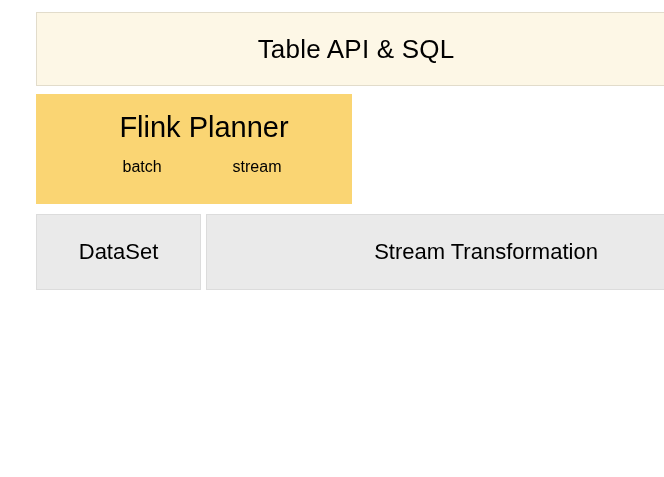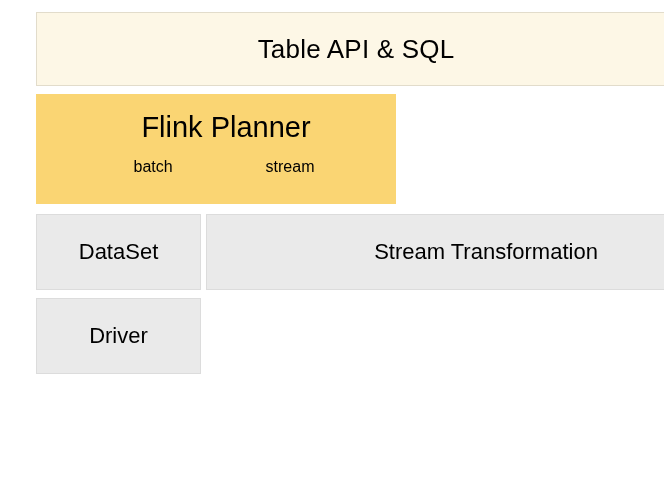--- a/index.html
+++ b/index.html
@@ -51,21 +51,21 @@
 
   
   .layer-planner {
     top: 94px;
     height: 110px;
     background: #FAD573;
     border: 1px solid #FAD573;
     justify-content: flex-start;
     padding-top: 17px;
   }
-  .planner-flink  { left: 12px;  width: 360px; padding-left: 20px; }
+  .planner-flink  { left: 12px;  width: 316px; padding-left: 20px; }
   .planner-blink  { left: 337px; width: 315px; }
 
   .planner-title {
     font-size: 29px;
     line-height: 1.05;
   }
 
   
   .planner-subs {
     position: absolute;
@@ -134,18 +134,15 @@
   </div>
 
 
   <div class="box layer-grey row-transform col-left">
     <span>DataSet</span>
   </div>
   <div class="box layer-grey row-transform col-right">
     <span>Stream Transformation</span>
   </div>
 
-  <div class="box layer-grey row-operator col-left">
-    <span>Driver</span>
-  </div>
 
 
 </div>
 
 </body></html>

